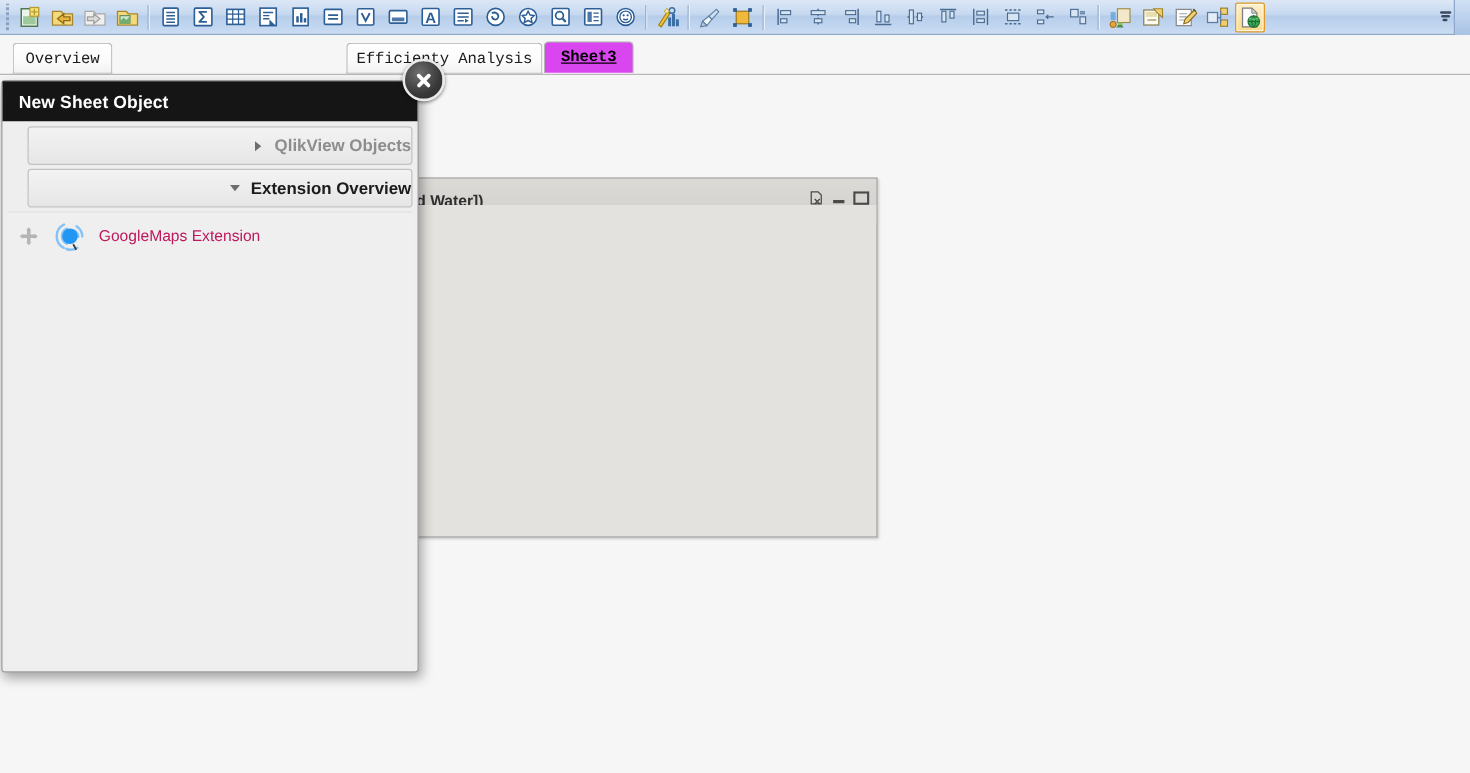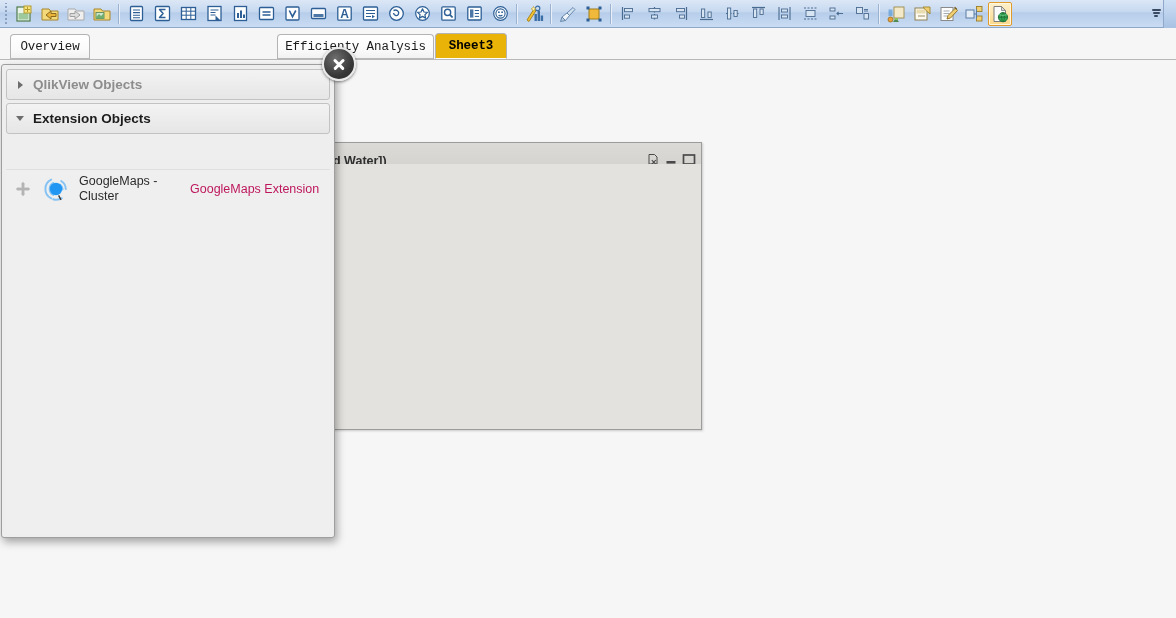--- a/index.html
+++ b/index.html
@@ -105,26 +105,27 @@
     font-size: 12.5px;
     color: #1b1b1b;
     background: linear-gradient(to bottom, #ffffff 0%, #fbfbfb 60%, #f2f2f2 100%);
     border: 1px solid #b4b4b4;
     border-bottom: 1px solid #b8b8b8;
     border-radius: 4px 4px 0 0;
     white-space: nowrap;
     letter-spacing: -0.1px;
   }
   .tab.active {
-    background: #eab308;
+    background: #d946ef;
     border-bottom: 1px solid #ffffff;
     font-weight: bold;
     height: 26px;
     z-index: 4;
     color: #000;
+    text-decoration: underline;
   }
 
   
   .sheet-object {
     position: absolute;
     left: 333px; top: 142px;
     width: 369px; height: 288px;
     border: 1px solid #9c9c9c;
     box-sizing: border-box;
     background: #e4e2de;
@@ -205,28 +206,29 @@
     position: absolute;
     left: 0; top: 6px;
     width: 14px; height: 2.6px;
     background: #ffffff;
     border-radius: 2px;
   }
   .nso-close .x i:nth-child(1){ transform: rotate(45deg); }
   .nso-close .x i:nth-child(2){ transform: rotate(-45deg); }
 
   .acc-section {
-    margin: 3px 4px 0 4px;
+    margin: 3px 4px 0 20px;
     border: 1px solid #c2c2c2;
     border-radius: 3px;
     background: linear-gradient(to bottom, #f3f3f3, #e6e6e6);
     height: 31px;
     display: flex;
     align-items: center;
     box-sizing: border-box;
+    justify-content: flex-end;
   }
   .acc-section.first { margin-top: 4px; }
   .acc-arrow {
     width: 26px;
     display: flex; align-items: center; justify-content: center;
     flex: 0 0 auto;
   }
   .tri-right {
     width: 0; height: 0;
     border-left: 5px solid #6d6d6d;
@@ -606,33 +608,36 @@
         <svg width="14" height="13" viewBox="0 0 14 13">
           <rect x="1.5" y="2" width="11" height="9" fill="none" stroke="#4a4a4a" stroke-width="1.7"></rect>
         </svg>
       </span>
     </span>
   </div>
   <div class="so-body"></div>
 </div>
 
 <div class="nso">
+  <div class="nso-header">
+    <span>New Sheet Object</span>
+  </div>
 
   <div class="acc-section first">
     <span class="acc-arrow">
         <span class="tri-right"></span>
       </span>
     <span class="acc-label dim">QlikView Objects</span>
   </div>
 
   <div class="acc-section">
     <span class="acc-arrow">
         <span class="tri-down"></span>
       </span>
-    <span class="acc-label on">Extension Objects</span>
+    <span class="acc-label on">Extension Overview</span>
   </div>
 
   <div class="ext-list">
     <div class="ext-row">
       <span class="ext-drag">
         <svg width="16" height="16" viewBox="0 0 16 16">
           <g fill="#b4b4b4">
             <rect x="6.6" y="3" width="2.8" height="10"></rect>
             <rect x="3" y="6.6" width="10" height="2.8"></rect>
             <path d="M8 .8l2.1 2.4H5.9Z"></path>
@@ -648,21 +653,20 @@
             <path d="M12.2 7.6a10.5 10.5 0 0 0 0 18.8"></path>
             <path d="M14.4 11.0a6.6 6.6 0 0 0 0 11.9"></path>
             <path d="M22.2 9.0a9.8 9.8 0 0 1 4.6 8.1"></path>
             <path d="M20.9 12.6a6.2 6.2 0 0 1 2.7 4.8"></path>
             <path d="M14.2 27.2a9.6 9.6 0 0 0 8.6-1.0"></path>
           </g>
           <circle cx="17" cy="17" r="6.2" fill="#2196f3"></circle>
           <path d="M19.6 23.4l2.4 4.4" stroke="#3a3a3a" stroke-width="1.4" fill="none"></path>
         </svg>
       </span>
-      <span class="ext-name">GoogleMaps - Cluster</span>
       <span class="ext-type">GoogleMaps Extension</span>
     </div>
   </div>
 </div>
 
 <div class="nso-close">
   <span class="x">
       <i></i>
       <i></i>
     </span>

